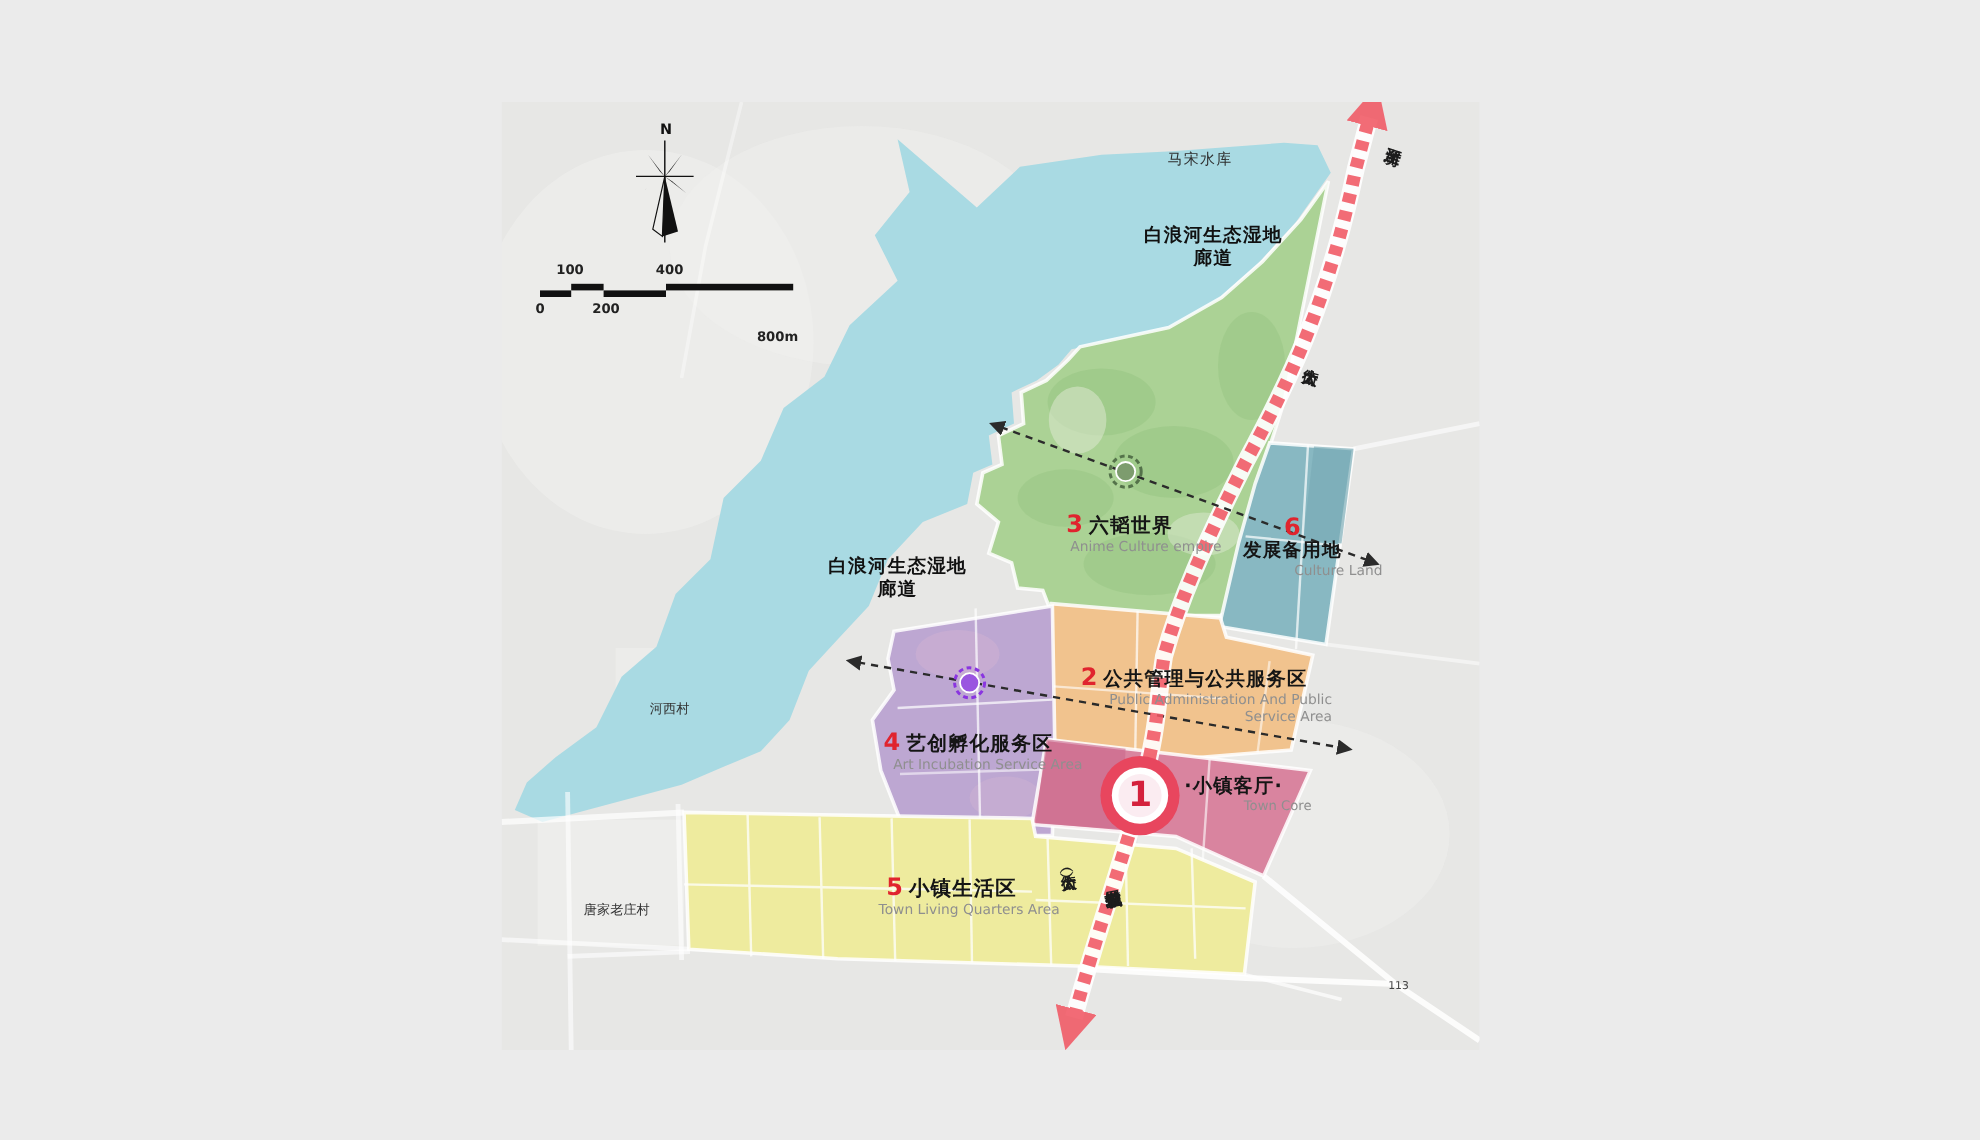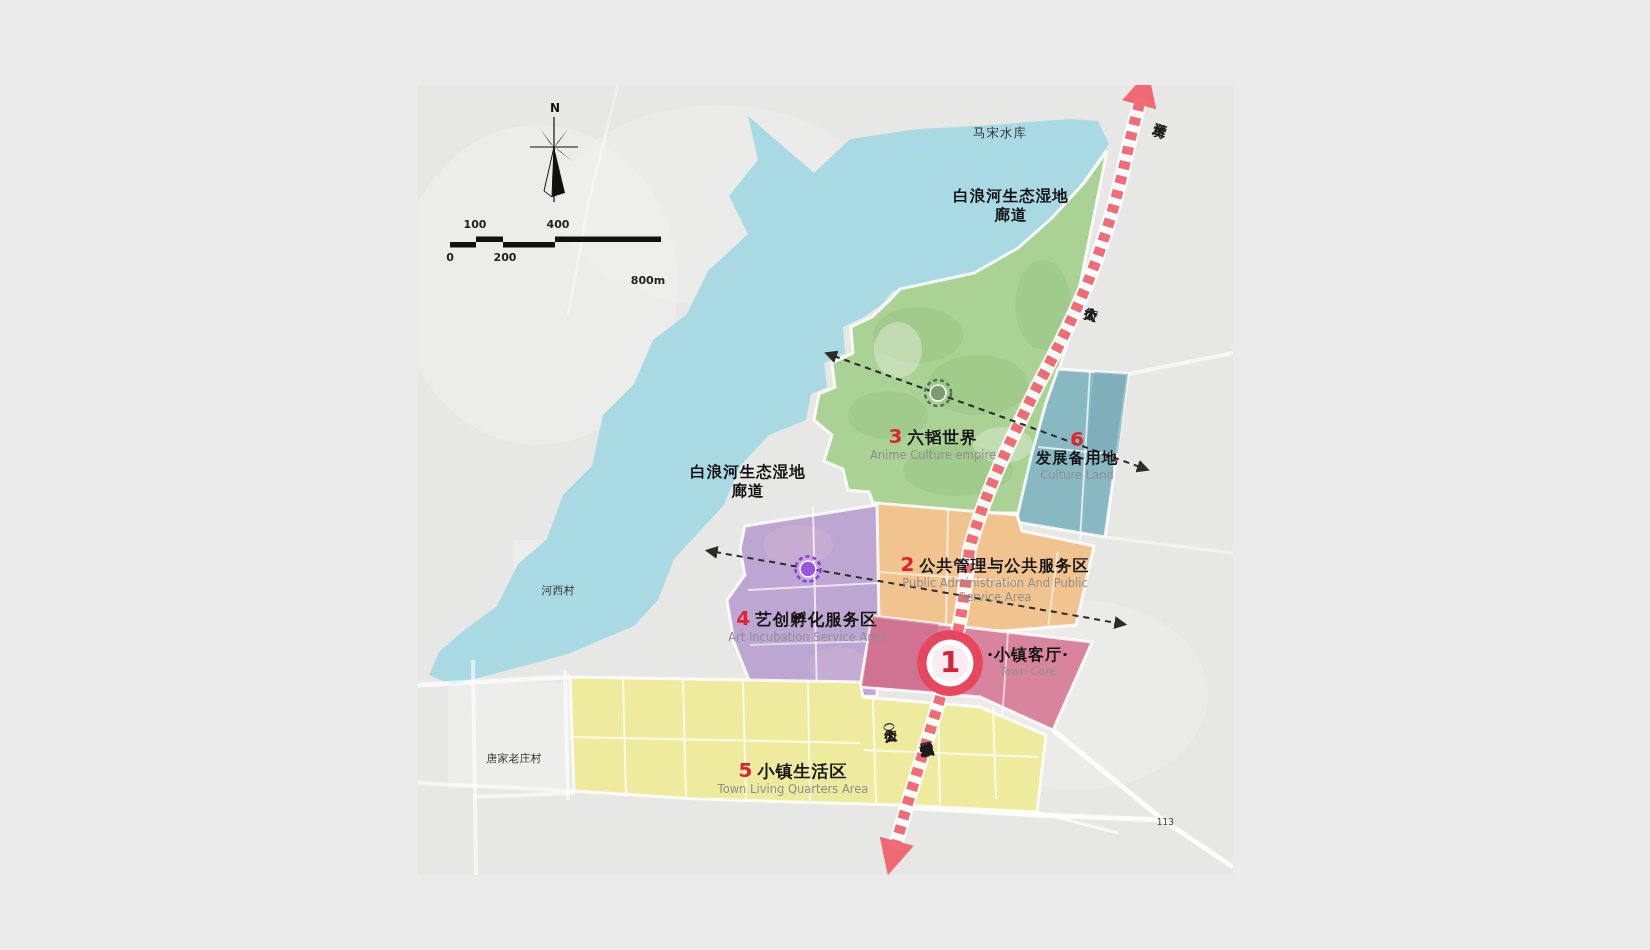--- a/index.html
+++ b/index.html
@@ -8,21 +8,21 @@
   .canvas { position:relative; width:1650px; height:950px; background:#ebebeb; }
   .map { position:absolute; left:418px; top:85px; width:815px; height:790px; }
   .map svg { position:absolute; left:0; top:0; }
   .lbl { position:absolute; text-align:center; line-height:1.25; white-space:nowrap; }
   .ctx  { color:#333; font-size:11px; }
   .ctx-md { color:#2e2e2e; font-size:12.5px; letter-spacing:1px; }
   .wetland { color:#111; font-size:15.5px; font-weight:bold; line-height:19px; letter-spacing:1px; }
   .zlabel { position:absolute; text-align:center; line-height:1.2; }
   .zl-main { font-size:16.5px; font-weight:bold; color:#151515; letter-spacing:1px; white-space:nowrap; }
   .znum { color:#e0242e; font-size:20px; margin-right:4px; }
-  .zen { font-size:11.5px; color:#8f8f8f; line-height:13.5px; margin-top:1px; }
+  .zen { font-size:11.5px; color:#8f8f8f; line-height:13.5px; margin-top:1px;text-align:right; }
   .znum-big { font-size:20px; font-weight:bold; color:#e0242e; line-height:20px; }
   .vtext { position:absolute; writing-mode:vertical-rl; text-orientation:mixed;
            font-weight:bold; color:#1c1c1c; white-space:nowrap; }
   .circle1-num { position:absolute; left:512px; top:560px; width:40px; text-align:center;
                  font-size:29px; font-weight:bold; color:#d4213c; }
   .sb { position:absolute; font-size:11px; font-weight:bold; color:#222; text-align:center; }
   .n-label { position:absolute; left:125px; top:16px; width:24px; text-align:center;
              font-size:12px; font-weight:bold; color:#111; }
   .small113 { font-size:9px; color:#444;text-align:right; }
 </style>
@@ -202,21 +202,21 @@
     <div class="zlabel" style="left:462px; top:467px; width:230px;">
       <div class="zl-main" style="font-size:16px;"><span class="znum">2</span><span>公共管理与公共服务区</span></div>
       <div class="zen" style="white-space:normal;">Public Administration And Public Service Area</div>
     </div>
 
     <div class="zlabel" style="left:294px; top:521px; width:190px;">
       <div class="zl-main"><span class="znum">4</span><span>艺创孵化服务区</span></div>
       <div class="zen">Art Incubation Service Area</div>
     </div>
 
-    <div class="zlabel" style="left:285px; top:642px; width:180px;margin-top:31px;">
+    <div class="zlabel" style="left:285px; top:642px; width:180px;">
       <div class="zl-main" style="font-size:17px;"><span class="znum">5</span><span>小镇生活区</span></div>
       <div class="zen">Town Living Quarters Area</div>
     </div>
 
     <div class="circle1-num">1</div>
     <div class="zlabel" style="left:545px; top:560px; width:130px;">
       <div class="zl-main" style="font-size:16px;">·小镇客厅·</div>
       <div class="zen" style="font-size:11px;">Town Core</div>
     </div>
 

